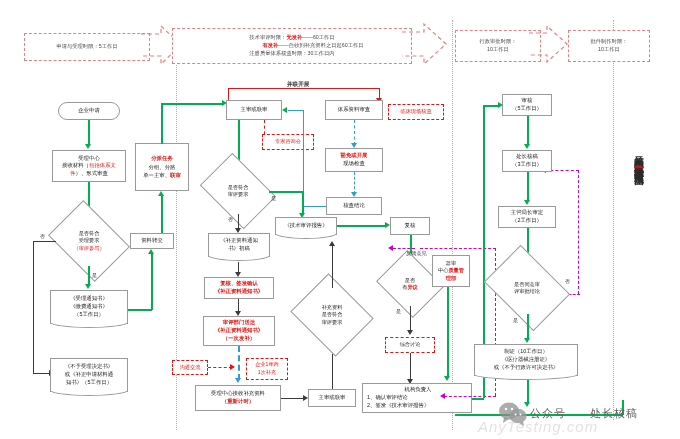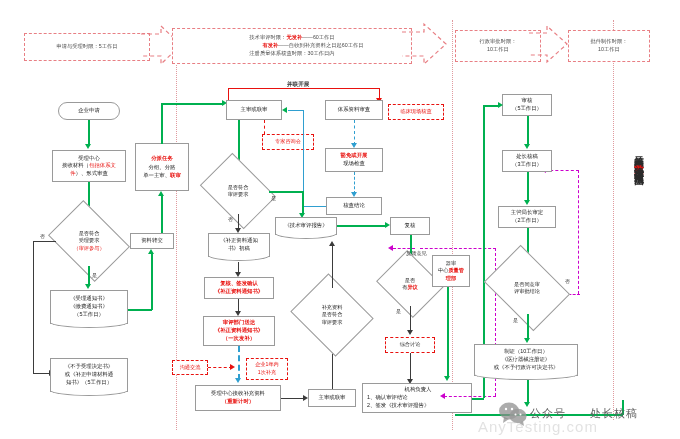--- a/index.html
+++ b/index.html
@@ -68,21 +68,21 @@
   
   .sep{position:absolute;width:0;border-left:1px dotted #e09a9e;}
 
   
   .vtitle{position:absolute;writing-mode:vertical-rl;text-orientation:upright;
      font-size:9.6px;letter-spacing:1.2px;color:#2b2b2b;font-weight:bold;line-height:1.05;}
   .vtitle .red{color:#e8110e;}
 
   
   .wm{position:absolute;color:rgba(150,150,150,.30);font-weight:bold;pointer-events:none;}
-  .wm2{position:absolute;color:rgba(150,150,150,.28);pointer-events:none;}
+  .wm2{position:absolute;color:rgba(150,150,150,.28);pointer-events:none;font-style:italic;}
   .pubnum{position:absolute;font-size:11px;color:#5d5d5d;letter-spacing:1px;}
   .wxicon{position:absolute;}
 </style>
 </head>
 <body>
 
 <div id="stage">
 
   <div class="sep" style="left:176px;top:30px;height:400px;"></div>
   <div class="sep" style="left:452px;top:20px;height:410px;"></div>

